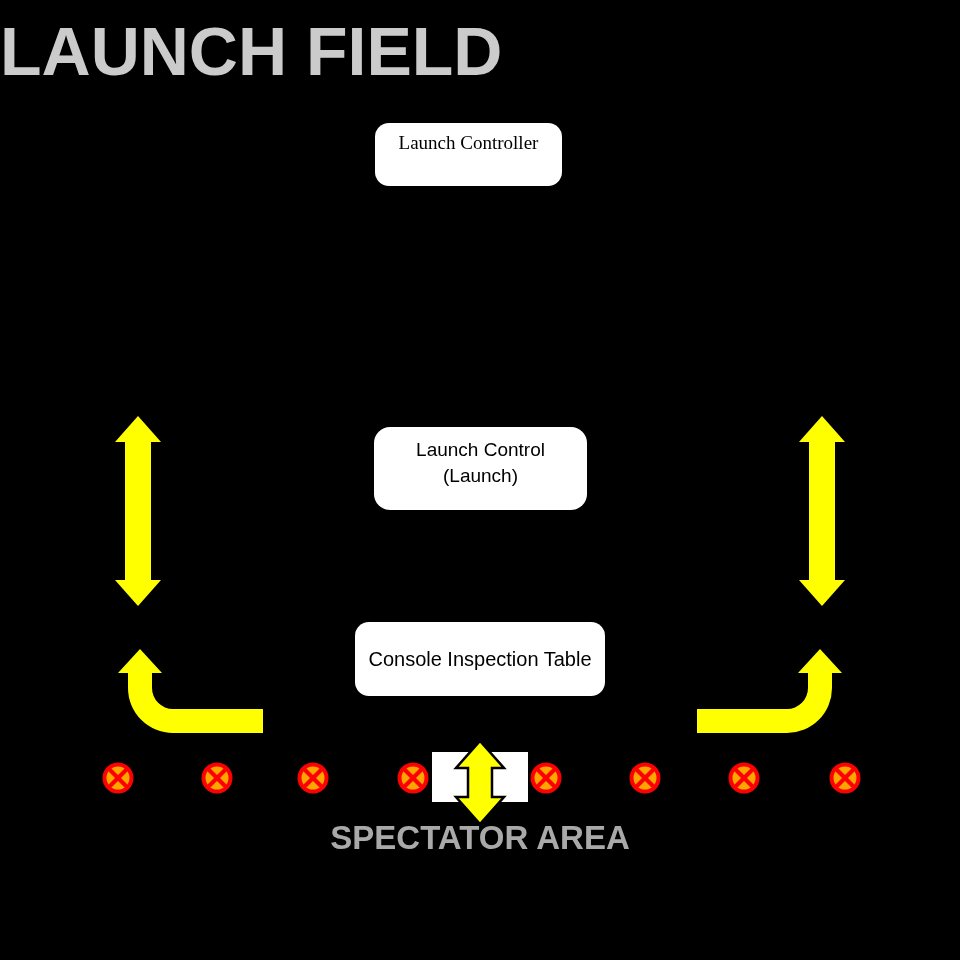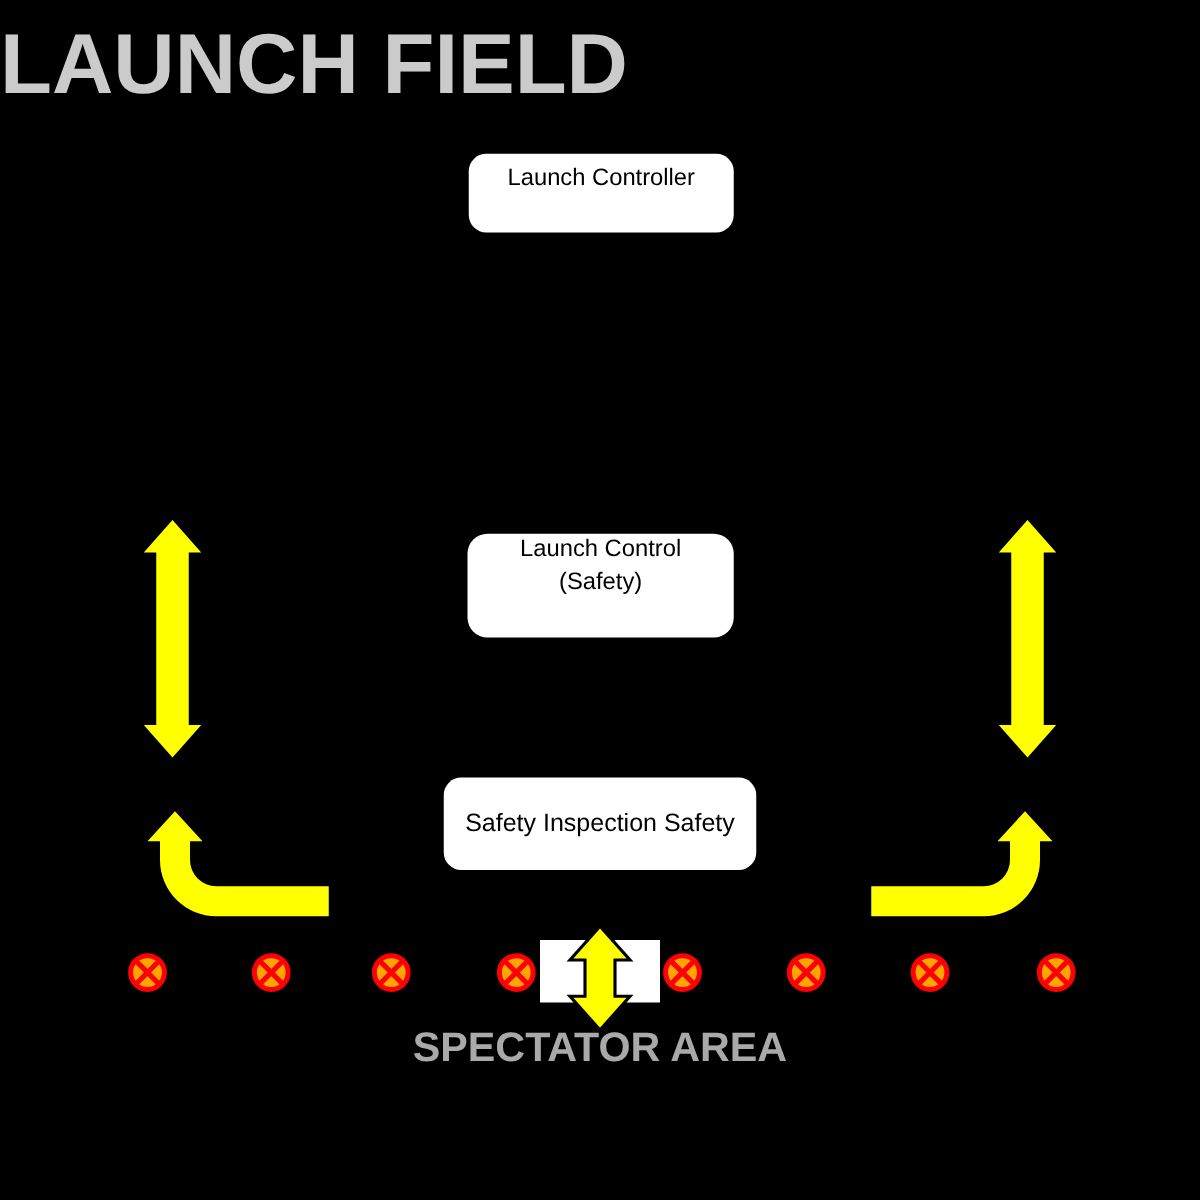--- a/index.html
+++ b/index.html
@@ -44,29 +44,30 @@
   .station-box {
     position: absolute;
     background: var(--box-fill, #fff);
     color: var(--box-text, #000);
     border-radius: 14px;
     text-align: center;
     box-sizing: border-box;
   }
   .box-launch-controller {
     left: 375px; top: 123px;
-    width: 212px; height: 63px;
+    width: 187px; height: 63px;
     padding-top: 9px;
     font-size: 19px;
+    font-family: Liberation Serif, serif;
   }
   .box-launch-console {
     left: 374px; top: 427px;
     width: 213px; height: 83px;
     border-radius: 16px;
-    padding-top: 0;
+    padding-top: 10px;
     font-size: 19px;
     line-height: 26px;
   }
   .box-safety-table {
     left: 355px; top: 622px;
     width: 250px; height: 74px;
     font-size: 20px;
     display: flex;
     align-items: center;
     justify-content: center;
@@ -105,25 +106,25 @@
 <div class="stage">
 
   <div class="title">LAUNCH FIELD</div>
 
   <div class="station-box box-launch-controller">
     <span>Launch Controller</span>
   </div>
 
   <div class="station-box box-launch-console">
     <div>Launch Control</div>
-    <div>(Safety)</div>
+    <div>(Launch)</div>
   </div>
 
   <div class="station-box box-safety-table">
-    <span>Safety Inspection Safety</span>
+    <span>Console Inspection Table</span>
   </div>
 
   <div class="footer-label">SPECTATOR AREA</div>
 
   <svg class="overlay-svg" width="960" height="960" viewBox="0 0 960 960">
 
     <polygon class="arrow-yellow" points="138,416 161,442 151,442 151,580 161,580 138,606 115,580 125,580 125,442 115,442"></polygon>
 
     <polygon class="arrow-yellow" transform="translate(684 0)" points="138,416 161,442 151,442 151,580 161,580 138,606 115,580 125,580 125,442 115,442"></polygon>
 

